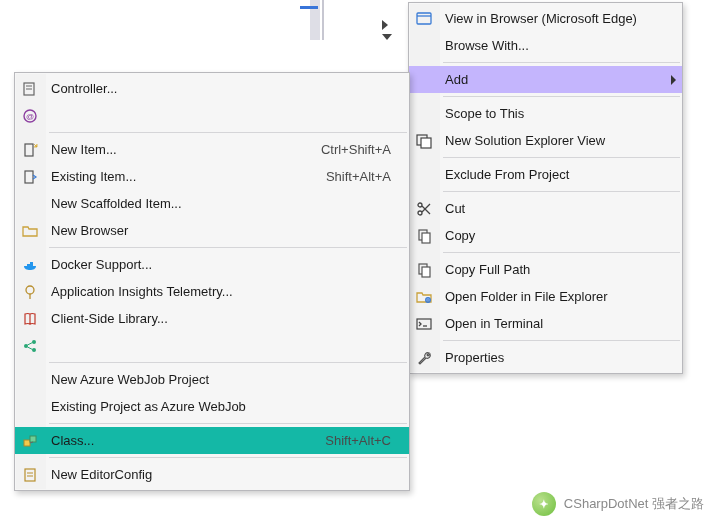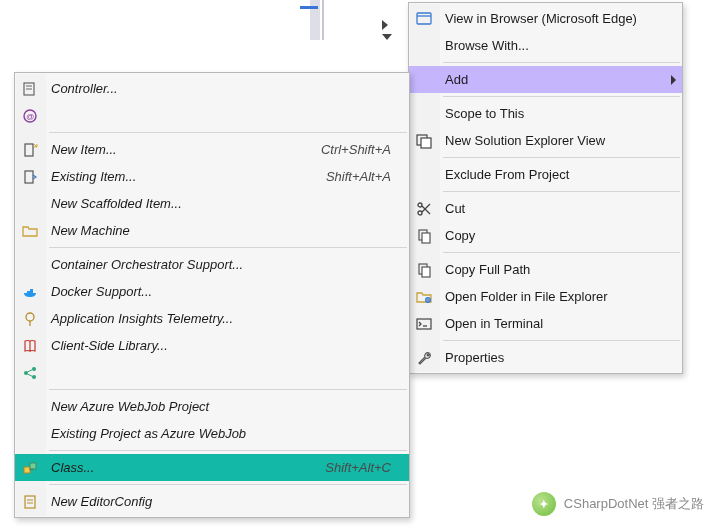--- a/index.html
+++ b/index.html
@@ -209,21 +209,21 @@
     <div class="menu-item">
       <span class="icon">
         <svg viewBox="0 0 16 16">
           <path d="M13 3a3 3 0 00-4 4L3 13l1 1 6-6a3 3 0 004-4l-2 2-1-1z" fill="none" stroke="#555" stroke-width="1.2"></path>
         </svg>
       </span>
       <span class="label">Properties</span>
     </div>
   </div>
 
-<div class="menu" id="sub" style="left:14px; top:72px; width:396px;font-style:italic;">
+<div class="menu" id="sub" style="left:14px; top:72px; width:396px;">
   <div class="icon-strip"></div>
 <div class="menu-item">
       <span class="icon">
         <svg viewBox="0 0 16 16">
           <rect x="2" y="2" width="10" height="12" fill="none" stroke="#666" stroke-width="1.2"></rect>
           <line x1="4" y1="5" x2="10" y2="5" stroke="#666"></line>
           <line x1="4" y1="8" x2="10" y2="8" stroke="#666"></line>
         </svg>
       </span>
       <span class="label">Controller...</span>
@@ -259,26 +259,23 @@
     </div>
     <div class="menu-item">
       <span class="label">New Scaffolded Item...</span>
     </div>
     <div class="menu-item">
       <span class="icon">
         <svg viewBox="0 0 16 16">
           <path d="M1 4h5l1 2h8v7H1z" fill="none" stroke="#caa23c" stroke-width="1.3"></path>
         </svg>
       </span>
-      <span class="label">New Machine</span>
-    </div>
-    <div class="menu-sep"></div>
-    <div class="menu-item">
-      <span class="label">Container Orchestrator Support...</span>
-    </div>
+      <span class="label">New Browser</span>
+    </div>
+    <div class="menu-sep"></div>
     <div class="menu-item">
       <span class="icon">
         <svg viewBox="0 0 16 16">
           <path d="M2 9h3v-2h3v-2h3v4h3c0 3-3 4-6 4s-6-1-6-4z" fill="#2496ed"></path>
         </svg>
       </span>
       <span class="label">Docker Support...</span>
     </div>
     <div class="menu-item">
       <span class="icon">

